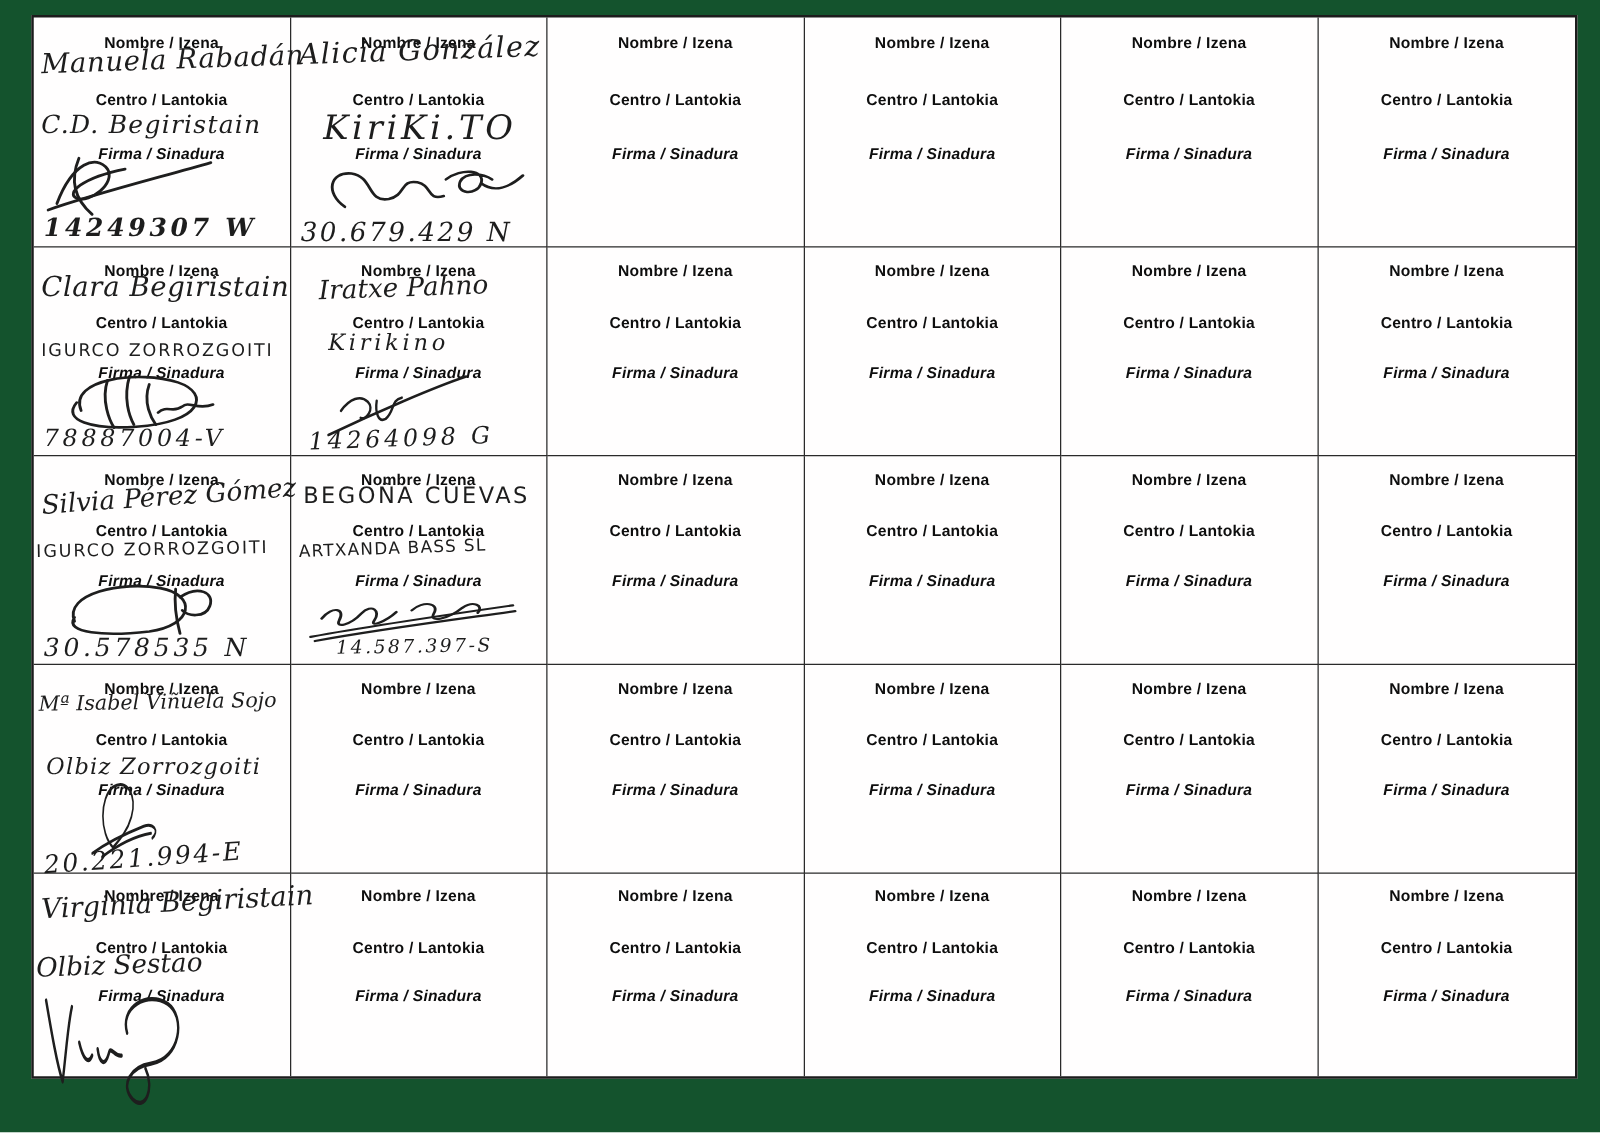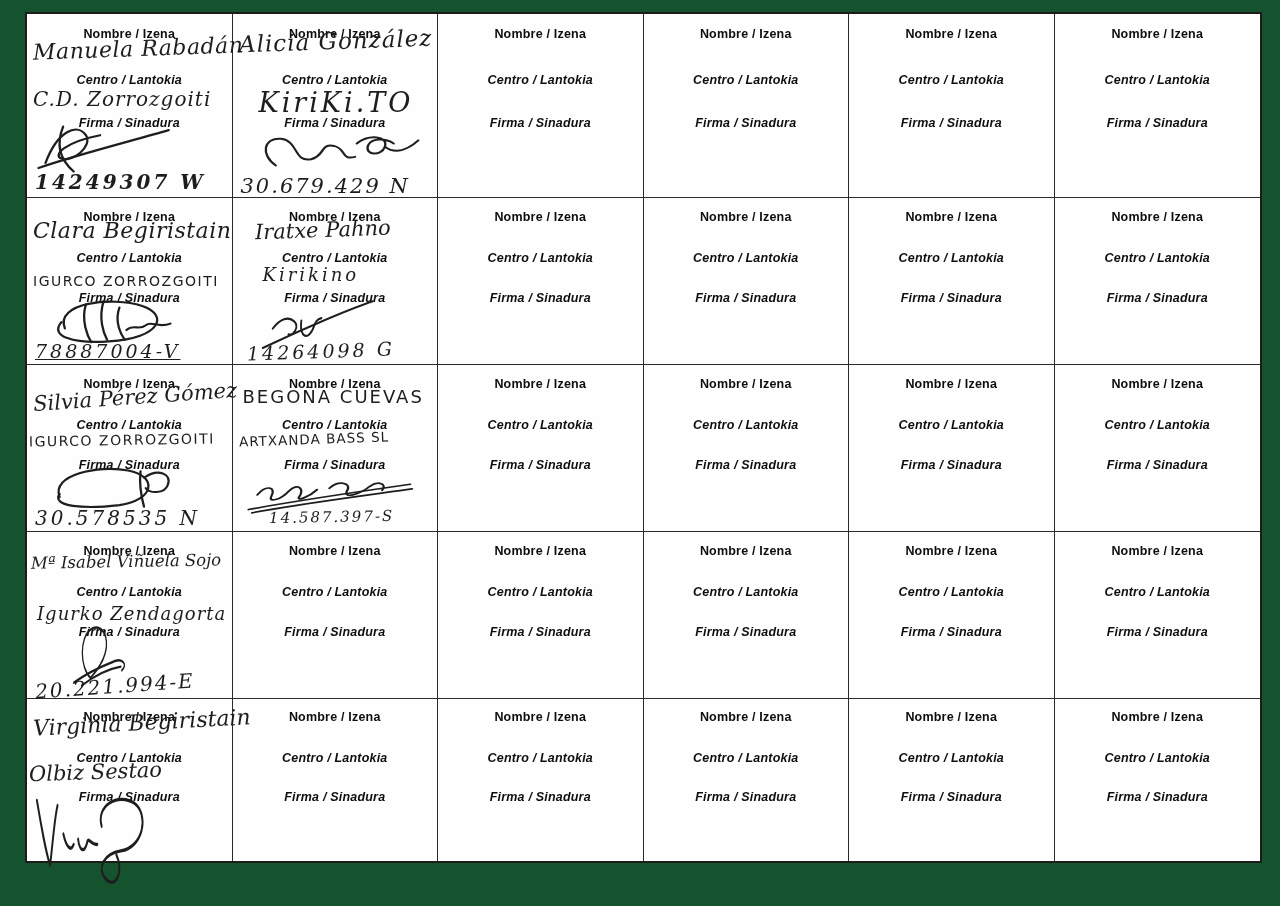--- a/index.html
+++ b/index.html
@@ -33,21 +33,21 @@
   .lbl{
     position:absolute;left:0;right:0;
     text-align:center;
     font-weight:700;
     font-size:12.5px;
     letter-spacing:.2px;
     color:#0e0e0e;
     white-space:nowrap;
   }
   .lbl1{top:7%;}
-  .lbl2{top:32%;font-style:italic;}
+  .lbl2{top:32%;}
   .lbl3{top:56%;font-style:italic;}
 
   
   .hw{
     position:absolute;
     color:#1d1d1d;
     font-family:"DejaVu Serif",serif;
     font-style:italic;
     white-space:nowrap;
     line-height:1;
@@ -72,21 +72,21 @@
   .e0 .hw-id{font-size:20px;letter-spacing:3px;bottom:5px;font-weight:bold;}
 
   .e1 .hw-name{top:9%;font-size:23px;transform:rotate(-2deg);letter-spacing:1px;}
   .e1 .hw-centro{font-size:27px;letter-spacing:3px;left:26px;}
   .e1 .hw-sig{top:58%;height:30%;left:10%;}
   .e1 .hw-id{font-size:21px;letter-spacing:2px;bottom:0;font-style:italic;}
 
   .e2 .hw-name{font-size:22px;letter-spacing:.5px;}
   .e2 .hw-centro{top:46%;font-style:normal;font-family:"DejaVu Sans",sans-serif;font-size:14px;letter-spacing:1.5px;}
   .e2 .hw-sig{top:57%;height:34%;}
-  .e2 .hw-id{letter-spacing:3px;text-decoration:underline;}
+  .e2 .hw-id{letter-spacing:3px;}
 
   .e3 .hw-name{left:22px;transform:rotate(-2deg);}
   .e3 .hw-centro{left:30px;font-size:18px;letter-spacing:3px;}
   .e3 .hw-sig{left:12%;width:70%;}
   .e3 .hw-id{left:14px;transform:rotate(-2deg);letter-spacing:3px;}
 
   .e4 .hw-name{transform:rotate(-4deg);}
   .e4 .hw-centro{font-style:normal;font-family:"DejaVu Sans",sans-serif;font-size:14px;letter-spacing:1.5px;transform:rotate(-1deg);left:2px;}
   .e4 .hw-sig{top:57%;}
   .e4 .hw-id{font-size:20px;letter-spacing:3px;font-style:italic;}
@@ -109,21 +109,21 @@
 <body>
 
 <div class="page">
   <div class="sheet">
       <div class="cell">
         <div class="lbl lbl1">Nombre / Izena</div>
         <div class="lbl lbl2">Centro / Lantokia</div>
         <div class="lbl lbl3">Firma / Sinadura</div>
         <div class="entry e0">
           <div class="hw hw-name">Manuela Rabadán</div>
-          <div class="hw hw-centro">C.D. Zorrozgoiti</div>
+          <div class="hw hw-centro">C.D. Begiristain</div>
           <svg viewBox="0 0 200 70" preserveAspectRatio="none" class="hw-sig">
             <path d="M12,52 C26,14 48,6 58,20 C66,33 42,52 30,47 C20,43 34,28 74,20"></path>
             <path d="M4,58 C42,44 112,26 152,14"></path>
             <path d="M32,10 C24,30 28,48 44,62"></path>
           </svg>
           <div class="hw hw-id">14249307 W</div>
         </div>
       </div>
       <div class="cell">
         <div class="lbl lbl1">Nombre / Izena</div>
@@ -262,21 +262,21 @@
         <div class="lbl lbl1">Nombre / Izena</div>
         <div class="lbl lbl2">Centro / Lantokia</div>
         <div class="lbl lbl3">Firma / Sinadura</div>
       </div>
       <div class="cell">
         <div class="lbl lbl1">Nombre / Izena</div>
         <div class="lbl lbl2">Centro / Lantokia</div>
         <div class="lbl lbl3">Firma / Sinadura</div>
         <div class="entry e6">
           <div class="hw hw-name">Mª Isabel Viñuela Sojo</div>
-          <div class="hw hw-centro">Igurko Zendagorta</div>
+          <div class="hw hw-centro">Olbiz Zorrozgoiti</div>
           <svg viewBox="0 0 200 70" preserveAspectRatio="none" class="hw-sig">
             <path d="M62,58 C40,46 40,16 62,7 C84,-1 102,14 92,32 C85,45 70,53 62,58"></path>
             <path d="M28,63 C56,52 88,45 112,40 C128,37 138,44 126,50"></path>
             <path d="M44,66 C72,55 102,48 124,46"></path>
           </svg>
           <div class="hw hw-id">20.221.994-E</div>
         </div>
       </div>
       <div class="cell">
         <div class="lbl lbl1">Nombre / Izena</div>

